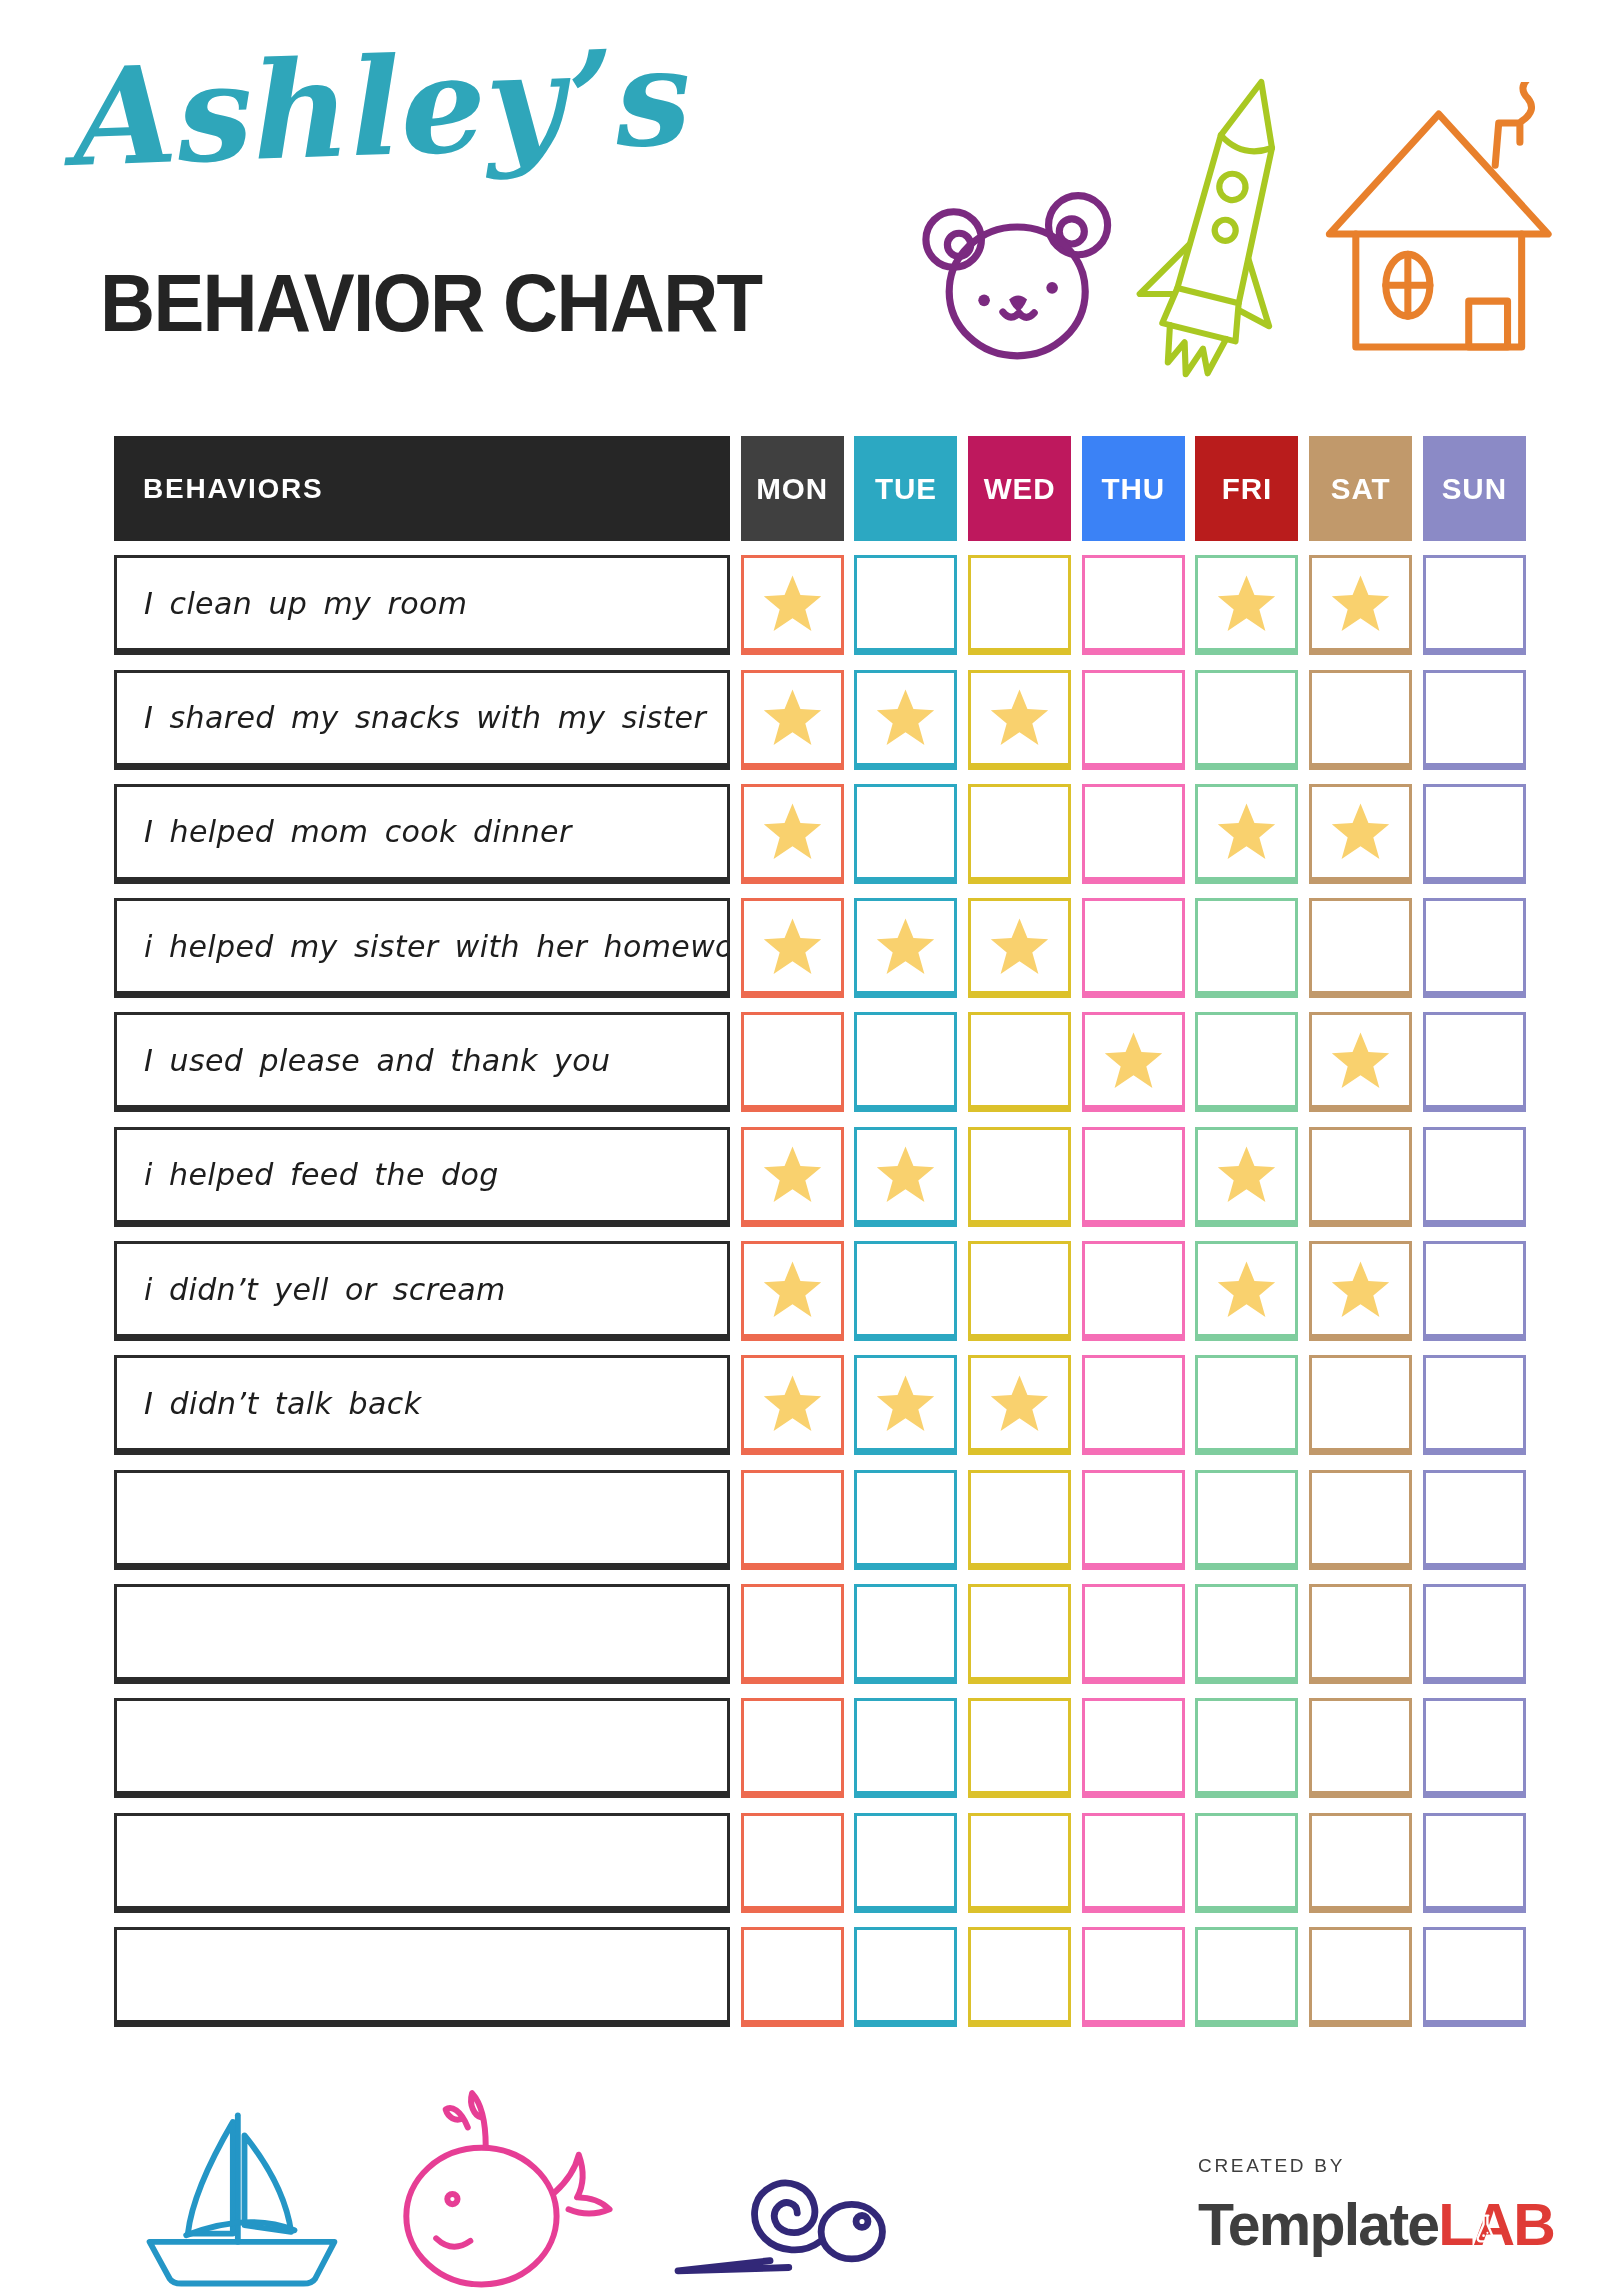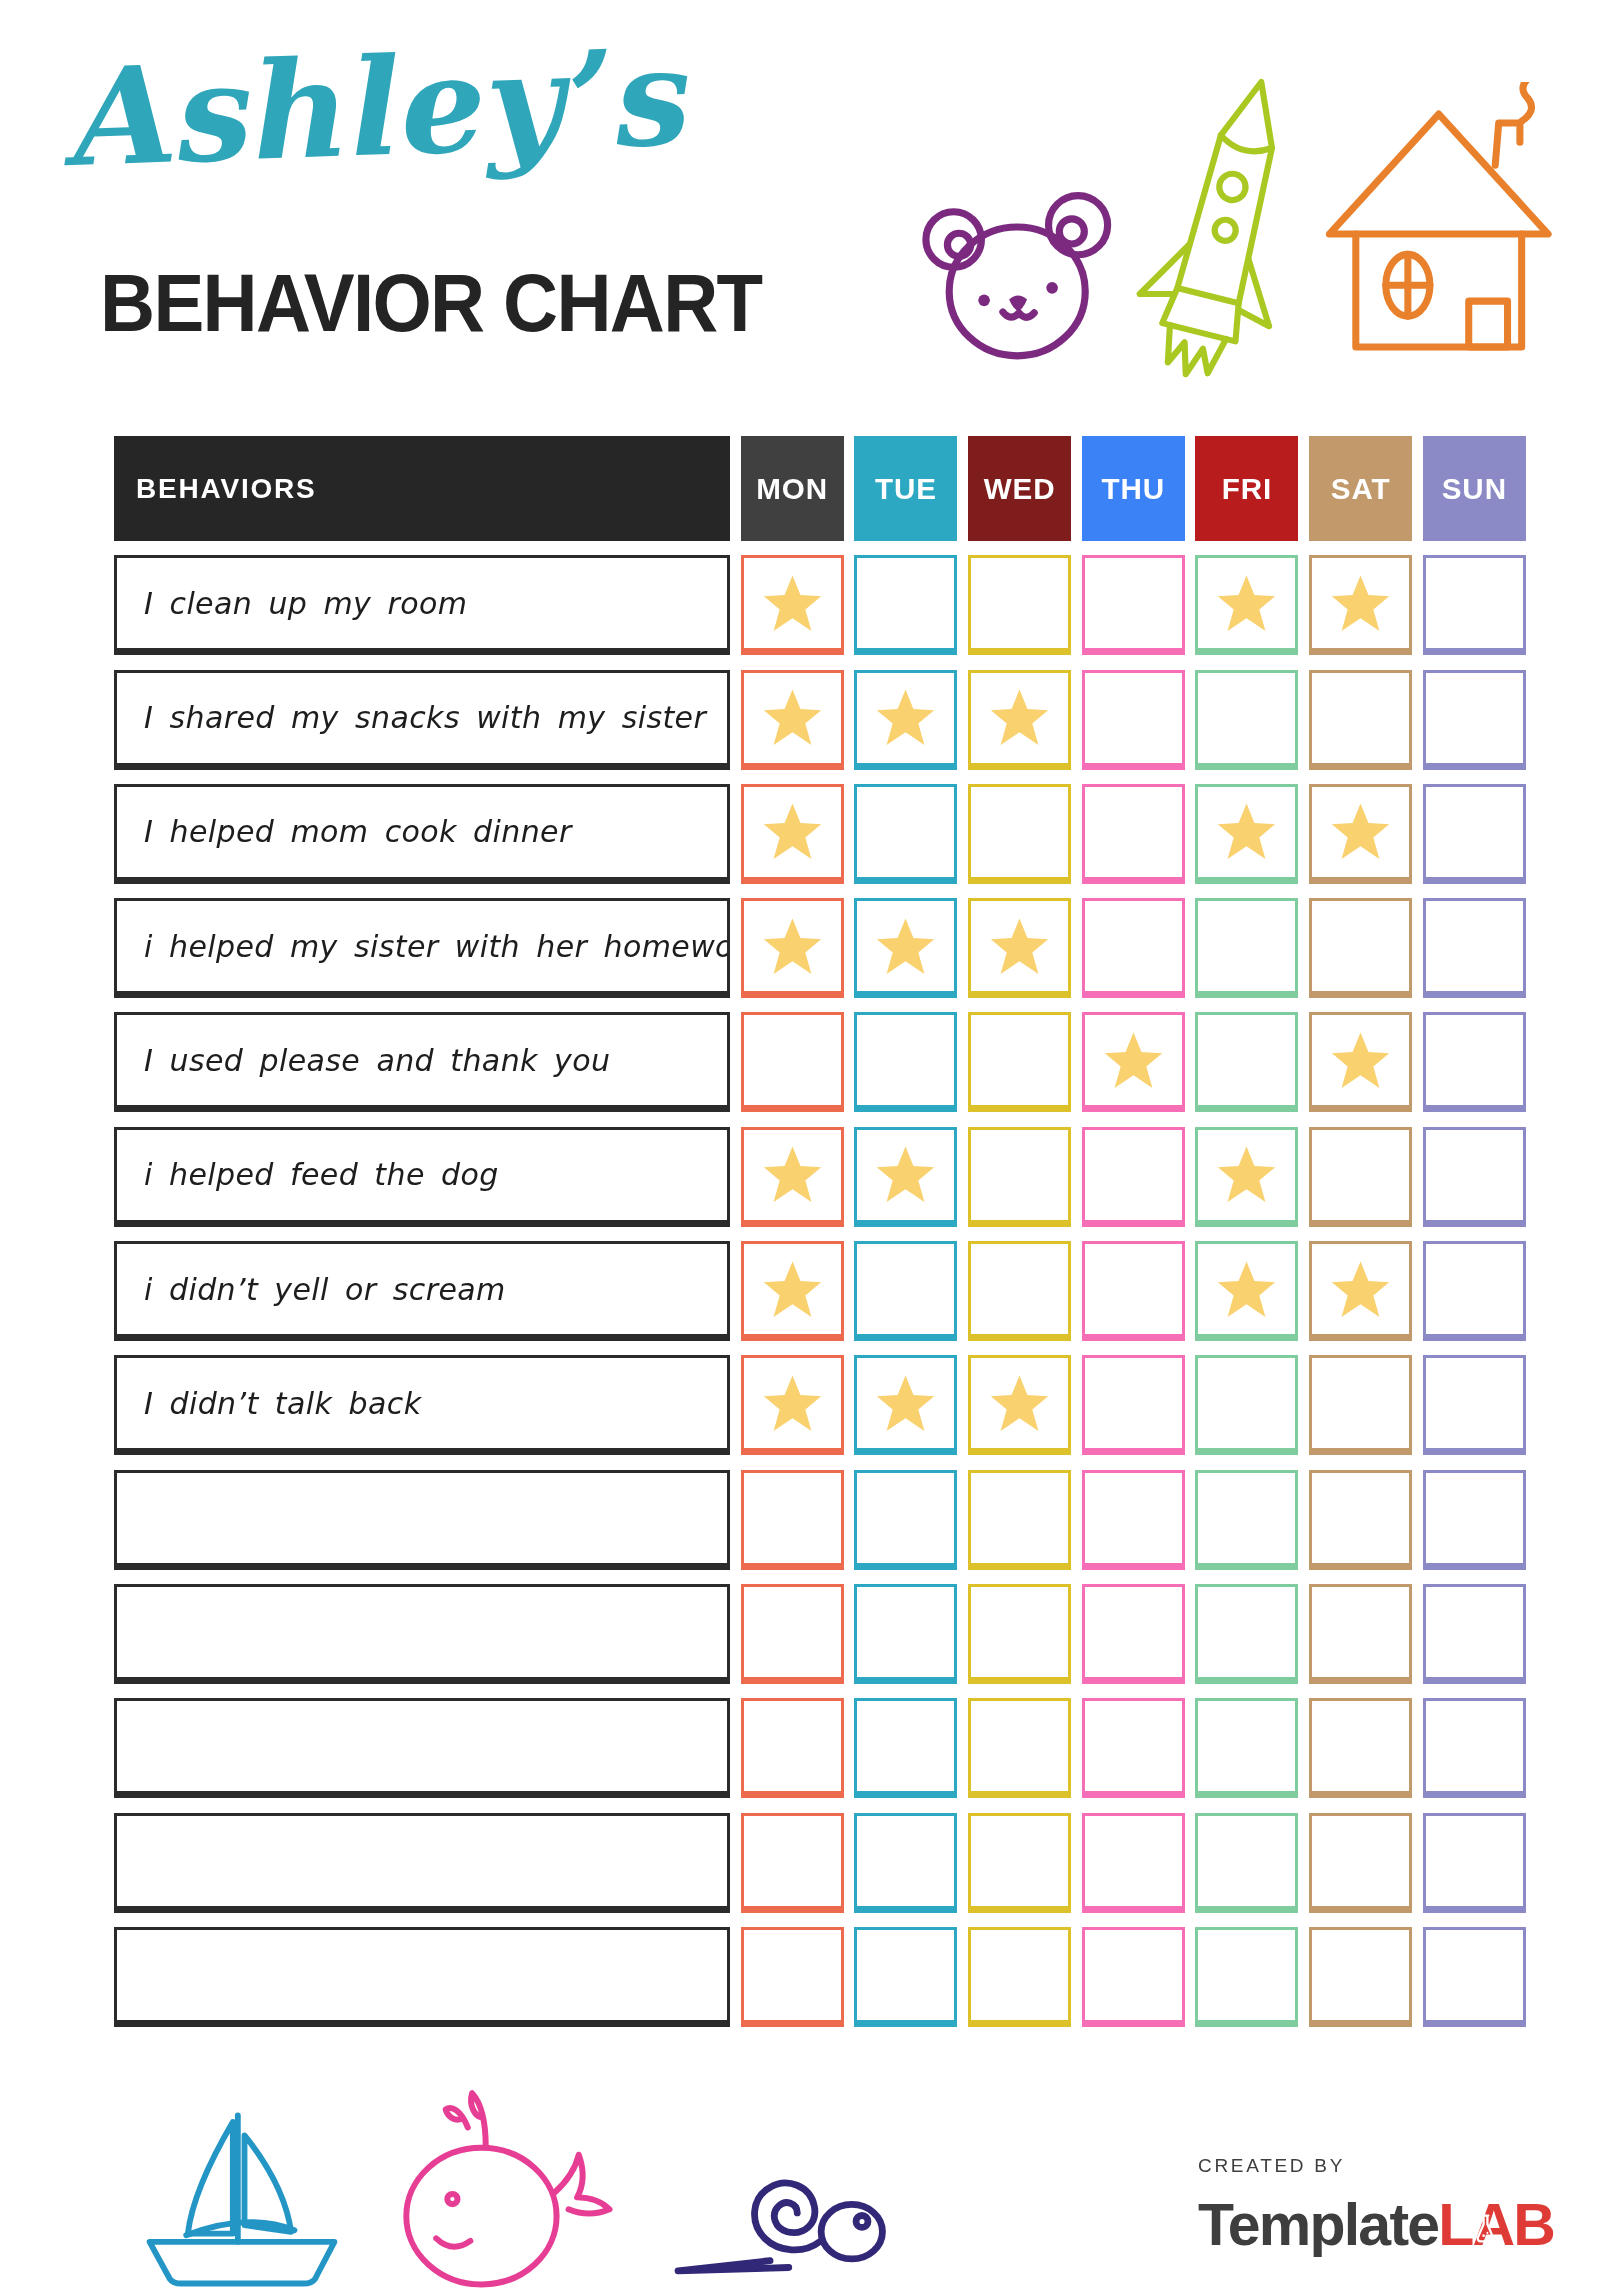--- a/index.html
+++ b/index.html
@@ -37,21 +37,21 @@
   .grid{
     position:absolute;left:114px;top:436px;
     display:grid;
     grid-template-columns:616px repeat(7,103px);
     grid-template-rows:105px;
     grid-auto-rows:100px;
     column-gap:10.7px;row-gap:14.3px;
   }
   .behaviors-header{
     color:#ffffff;font-size:28px;font-weight:bold;letter-spacing:1.8px;
-    display:flex;align-items:center;padding-left:22px;box-sizing:border-box;
+    display:flex;align-items:center;padding-left:29px;box-sizing:border-box;
   }
   .day-header{
     color:#ffffff;font-size:29.6px;font-weight:bold;letter-spacing:0.9px;
     display:flex;align-items:center;justify-content:center;
   }
   .behavior-label{
     background:#ffffff;
     border:3.6px solid #2b2b2b;border-bottom-width:7.2px;
     box-sizing:border-box;
     display:flex;align-items:center;
@@ -120,21 +120,21 @@
       <rect x="172" y="248" width="44" height="52"></rect>
       <path d="M202 94 L206 46 L230 46 L230 68"></path>
       <path d="M232 44 q18 -12 7 -26 q-12 -12 2 -24 q14 -10 7 -24"></path>
     </g>
   </svg>
 
   <div class="grid">
       <div class="behaviors-header" style="background: rgb(38, 38, 38);">BEHAVIORS</div>
       <div class="day-header" style="background: #404040;">MON</div>
       <div class="day-header" style="background: rgb(44, 168, 194);">TUE</div>
-      <div class="day-header" style="background: #7f1d1d;">WED</div>
+      <div class="day-header" style="background: #be185d;">WED</div>
       <div class="day-header" style="background: #3b82f6;">THU</div>
       <div class="day-header" style="background: #b91c1c;">FRI</div>
       <div class="day-header" style="background: rgb(193, 153, 107);">SAT</div>
       <div class="day-header" style="background: rgb(139, 138, 198);">SUN</div>
       <div class="behavior-label">I clean up my room</div>
       <div class="day-cell" style="border-color: rgb(237, 106, 79);">
         <svg viewBox="0 0 100 100">
           <path fill="#f9d16e" d="M50 4 L63 36 L97 38 L71 60 L81 95 L50 74 L19 95 L29 60 L3 38 L37 36 Z"></path>
         </svg>
       </div>

